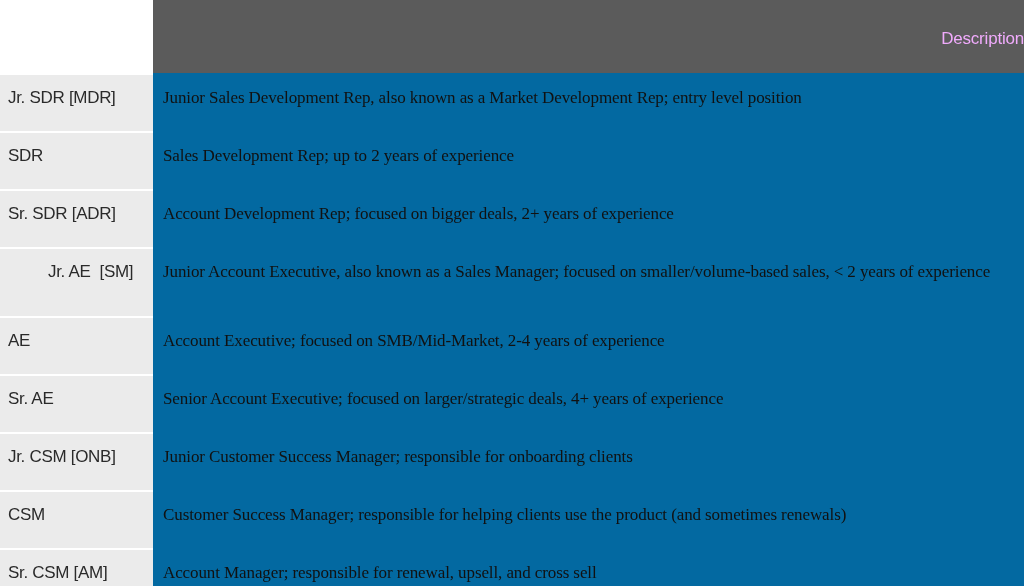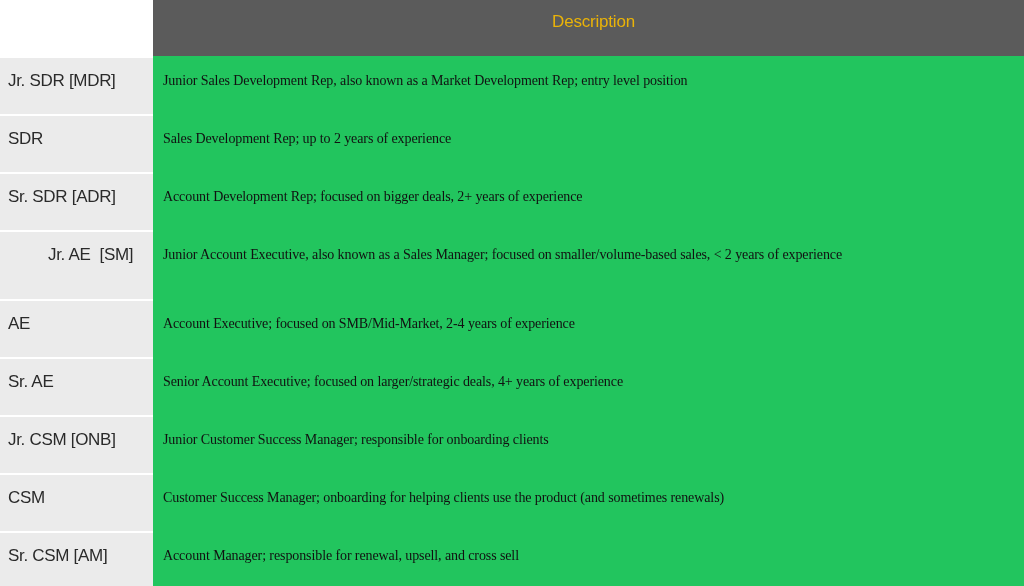--- a/index.html
+++ b/index.html
@@ -8,46 +8,46 @@
       border-collapse: separate;
       border-spacing: 0;
       width: 1024px;
       table-layout: fixed;
     }
     col.c-role { width: 153px; }
     col.c-desc { width: 871px; }
     th.hdr-blank { background: #ffffff; height: 56px; padding: 0; }
     th.hdr-desc {
       background: #5b5b5b;
-      color: #eab308;
+      color: #f0abfc;
       font-family: "Liberation Sans", sans-serif;
       font-weight: normal;
       font-size: 17px;
-      text-align: center;
+      text-align: right;
       vertical-align: top;
-      padding: 12px 0 0 10px;
+      padding: 29px 0 0 10px;
       height: 44px;
       letter-spacing: -0.2px;
     }
     td.role {
       background: #ebebeb;
       color: #2a2a2a;
       font-family: Liberation Sans, sans-serif;
       font-size: 17px;
       vertical-align: top;
       padding: 13px 0 0 8px;
       border-top: 2px solid #ffffff;
       letter-spacing: -0.3px;
       white-space: nowrap;
     }
     td.desc {
-      background: #22c55e;
+      background: #0369a1;
       color: #111111;
       font-family: "Liberation Serif", serif;
-      font-size: 14px;
+      font-size: 17px;
       line-height: 23px;
       vertical-align: top;
       padding: 13px 10px 0 10px;
       text-align: justify;
       letter-spacing: -0.1px;
     }
     tr.r { height: 58px; }
     tr.r.tall { height: 69px; }
   </style>
 </head>
@@ -88,20 +88,20 @@
     <tr class="r">
       <td class="role">Sr. AE</td>
       <td class="desc">Senior Account Executive; focused on larger/strategic deals, 4+ years of experience</td>
     </tr>
     <tr class="r">
       <td class="role">Jr. CSM [ONB]</td>
       <td class="desc">Junior Customer Success Manager; responsible for onboarding clients</td>
     </tr>
     <tr class="r">
       <td class="role">CSM</td>
-      <td class="desc">Customer Success Manager; onboarding for helping clients use the product (and sometimes renewals)</td>
+      <td class="desc">Customer Success Manager; responsible for helping clients use the product (and sometimes renewals)</td>
     </tr>
     <tr class="r">
       <td class="role">Sr. CSM [AM]</td>
       <td class="desc">Account Manager; responsible for renewal, upsell, and cross sell</td>
     </tr>
   </tbody>
 </table>
 
 </body></html>

